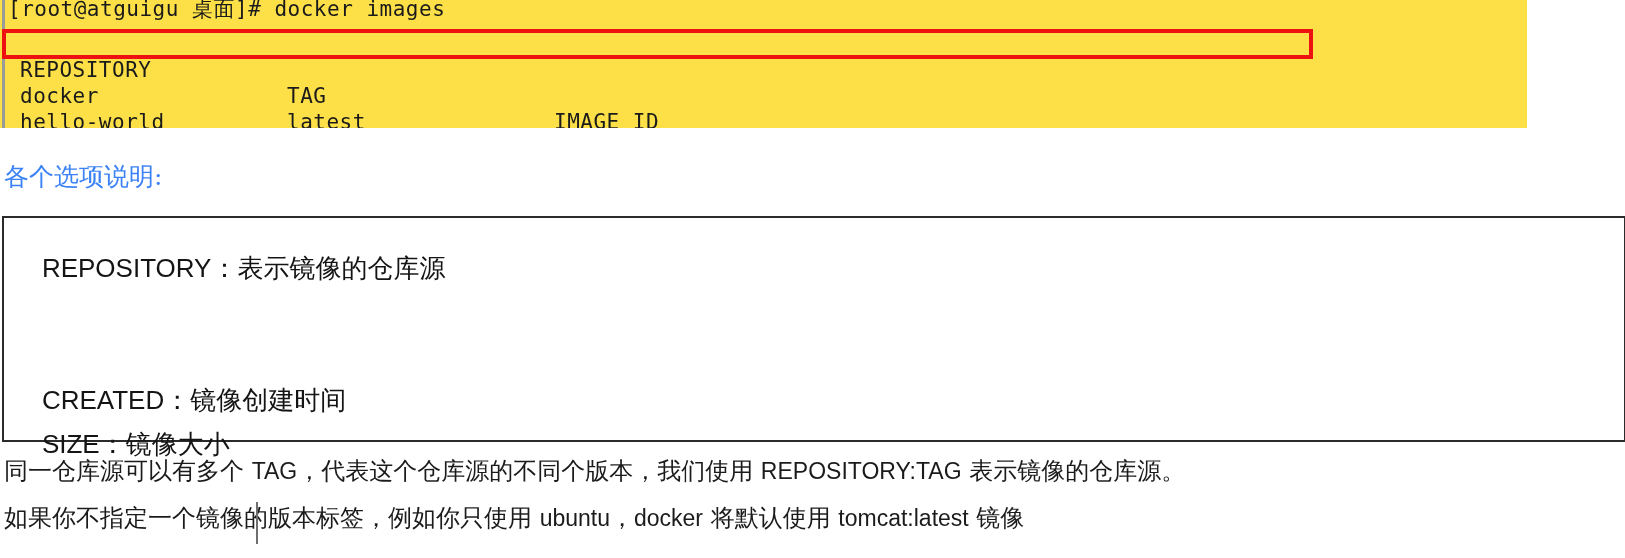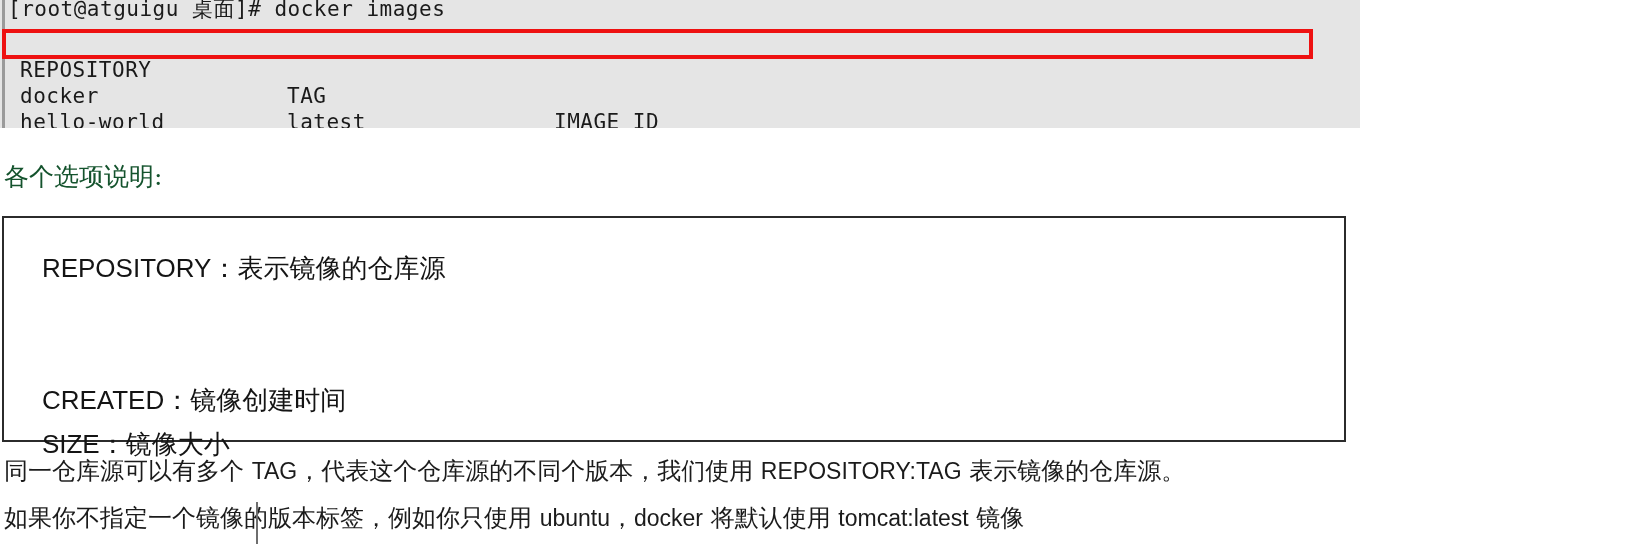--- a/index.html
+++ b/index.html
@@ -14,23 +14,23 @@
     color: #000000;
     overflow: hidden;
     position: relative;
   }
 
   
   #terminal-block {
     position: absolute;
     left: 0;
     top: 0;
-    width: 1360px;
+    width: 1527px;
     height: 128px;
-    background: #e5e5e5;
+    background: #fde047;
     overflow: hidden;
   }
   #terminal-left-edge {
     position: absolute;
     left: 2px;
     top: 0;
     width: 3px;
     height: 128px;
     background: #9a9a9a;
   }
@@ -87,30 +87,30 @@
     white-space: pre;
   }
 
   
   #section-caption {
     position: absolute;
     left: 4px;
     top: 160px;
     font-size: 25px;
     font-family: "DejaVu Serif", "Liberation Serif", serif;
-    color: #14532d;
+    color: #3b82f6;
     white-space: pre;
   }
 
   
   #definition-panel {
     position: absolute;
     left: 2px;
     top: 216px;
-    width: 1344px;
+    width: 1624px;
     height: 226px;
     border: 2px solid #2b2b2b;
     box-sizing: border-box;
     background: #ffffff;
   }
   .definition-row {
     position: absolute;
     left: 9px;
     font-size: 26px;
     line-height: 30px;

